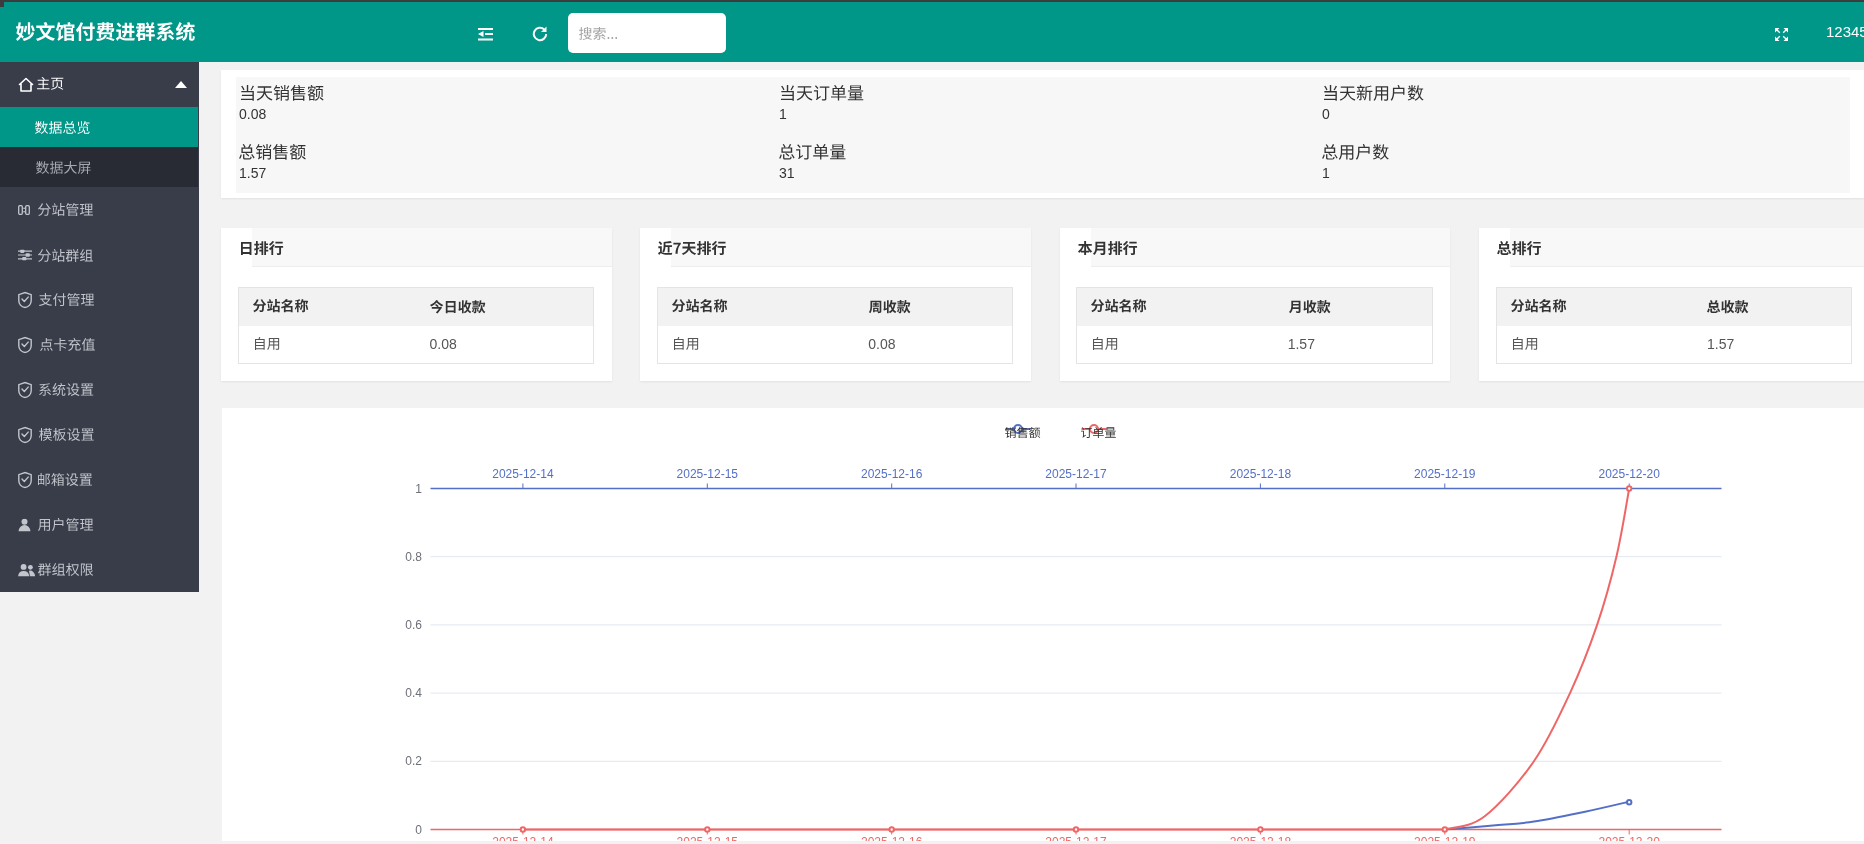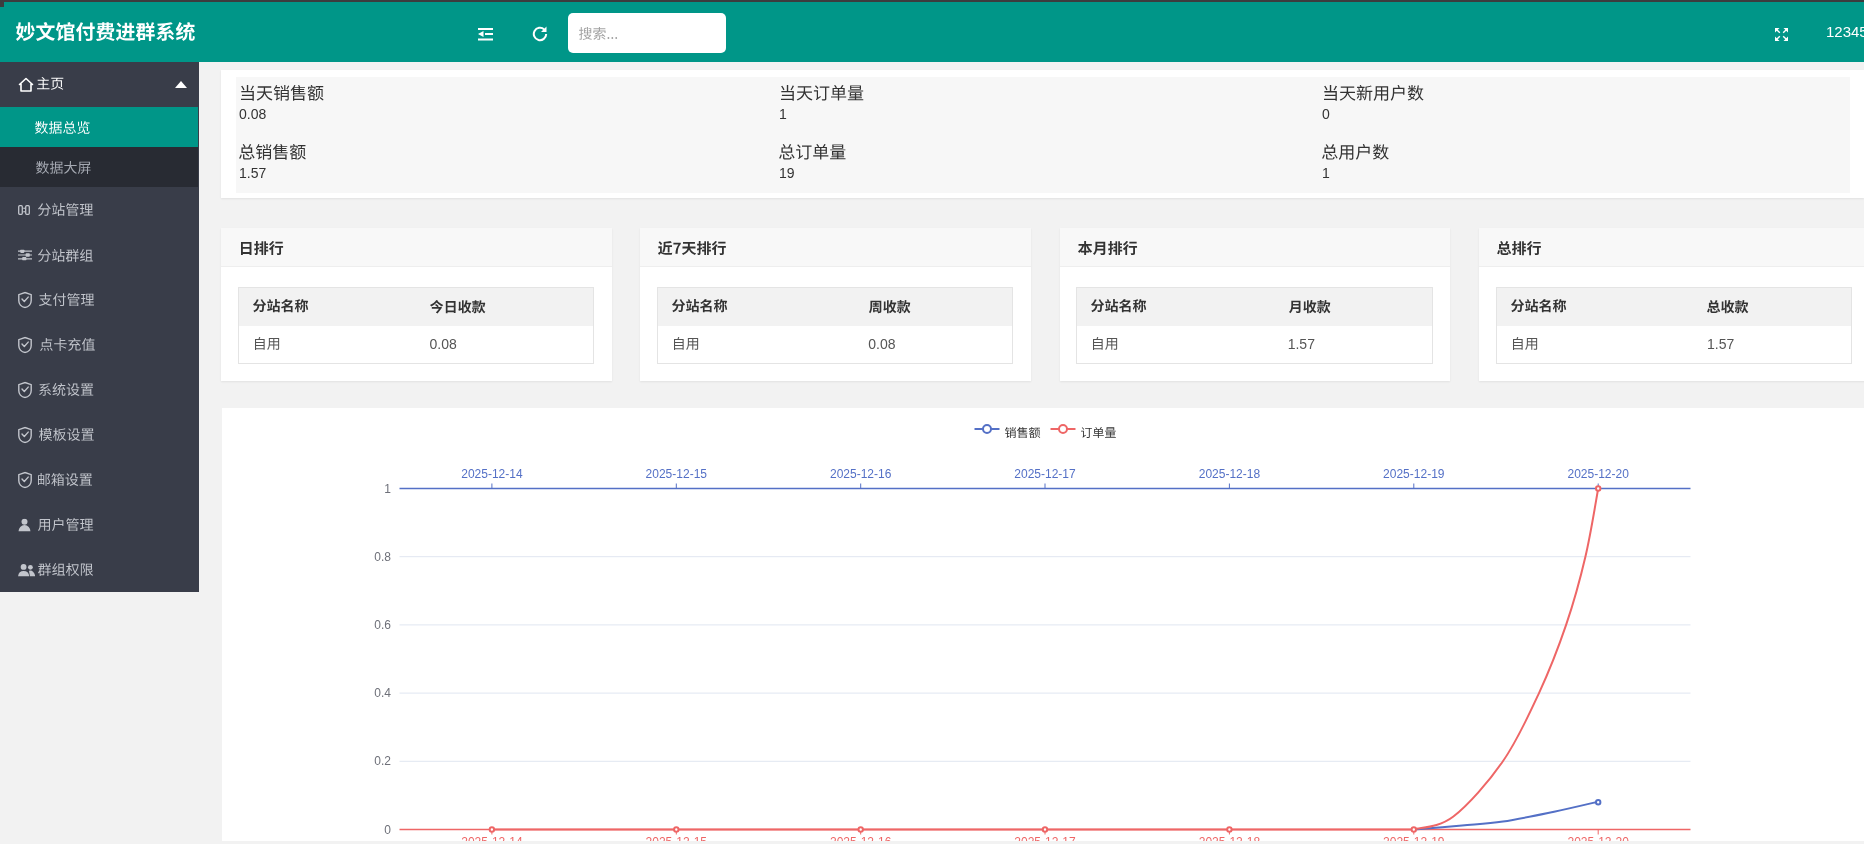--- a/index.html
+++ b/index.html
@@ -17,21 +17,21 @@
   
   .side { position:absolute; left:0; top:62px; width:199px; height:530px; background:#393d49; z-index:5; }
   .sitem { position:relative; height:45px; line-height:45px; color:#c2c5cc; font-size:14px; }
   .sitem svg { position:absolute; left:18px; top:50%; transform:translateY(-50%); }
   .sitem.first { color:#fff; }
   .arrow { position:absolute; right:12px; top:19px; width:0; height:0; border-left:6px solid transparent; border-right:6px solid transparent; border-bottom:7px solid #fff; }
   .child { width:197.5px; background:#282b33; }
   .citem { height:40px; line-height:40px; padding-left:34px; color:#a5a9b2; font-size:14px; }
   .citem.on { background:#009688; color:#fff; }
   
-  .card { position:absolute; background:#fff; box-shadow:0 1px 2px rgba(0,0,0,0.07); }
+  .card { position:absolute; background:#fff; box-shadow:0 1px 2px rgba(0,0,0,0.07);padding-left:31px; }
   .statcard { left:221px; top:69.5px; width:1643px; height:128.5px; }
   .statpanel { position:absolute; left:15px; top:7px; width:1614px; height:116px; background:#f7f7f7; }
   .stat { position:absolute; width:538px; }
   .stat .lb { font-size:17px; color:#333; }
   .stat .vl { font-size:14px; color:#333; margin-top:4px; }
   .rank { top:228px; width:390.5px; height:152.5px; }
   .rank .hd { height:39px; line-height:39px; background:#f8f8f8; border-bottom:1px solid #eee; padding-left:18px; font-size:15px; font-weight:bold; color:#333; }
   .rtable { position:absolute; left:16.5px; top:59px; width:356.5px; border-collapse:collapse; table-layout:fixed; font-size:14px; border:1px solid #e4e4e4; }
   .rtable th, .rtable td { border:none; text-align:left; padding-left:14px; }
   .rtable th { background:#f2f2f2; color:#333; height:38px; font-weight:bold; }
@@ -184,21 +184,21 @@
       <div class="stat" style="left:1086px; top:5.5px;">
         <div class="lb">&nbsp;</div>
         <div class="vl">0</div>
       </div>
       <div class="stat" style="left:3px; top:64px;">
         <div class="lb">&nbsp;</div>
         <div class="vl">1.57</div>
       </div>
       <div class="stat" style="left:543px; top:64px;">
         <div class="lb">&nbsp;</div>
-        <div class="vl">19</div>
+        <div class="vl">31</div>
       </div>
       <div class="stat" style="left:1086px; top:64px;">
         <div class="lb">&nbsp;</div>
         <div class="vl">1</div>
       </div>
     </div>
   </div>
 
   <div class="card rank" style="left:221px;">
     <div class="hd">&nbsp;</div>

